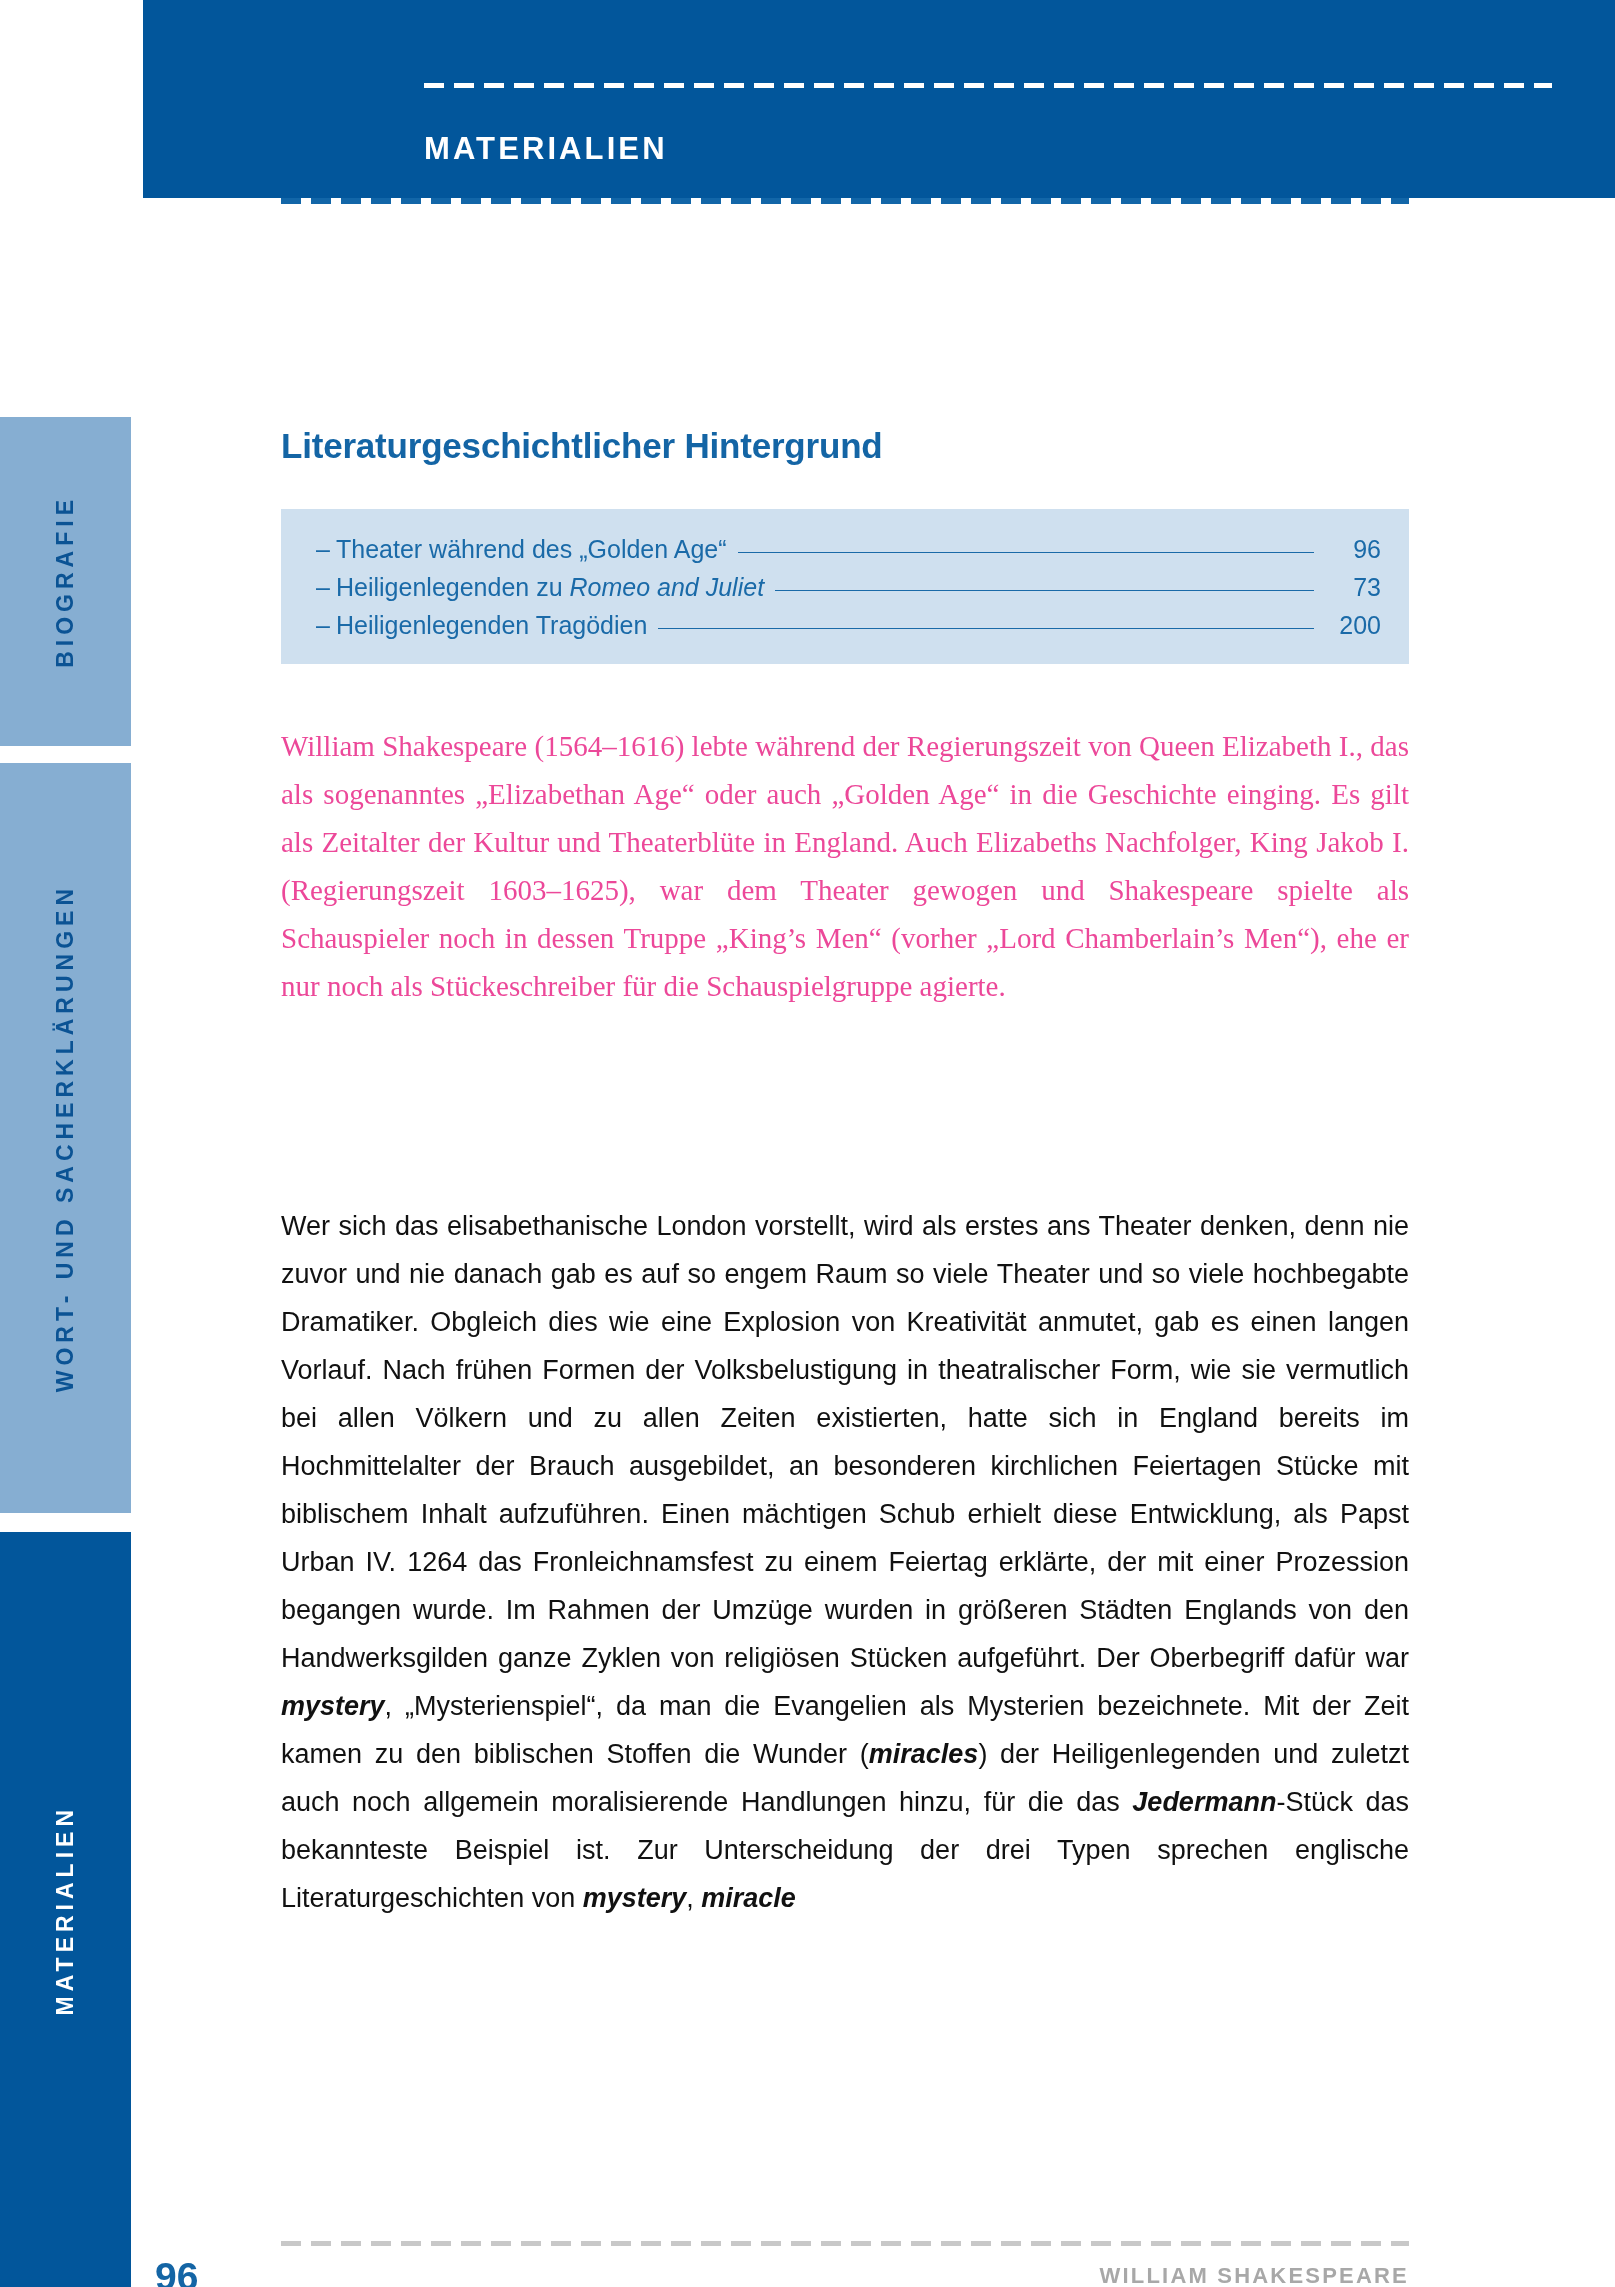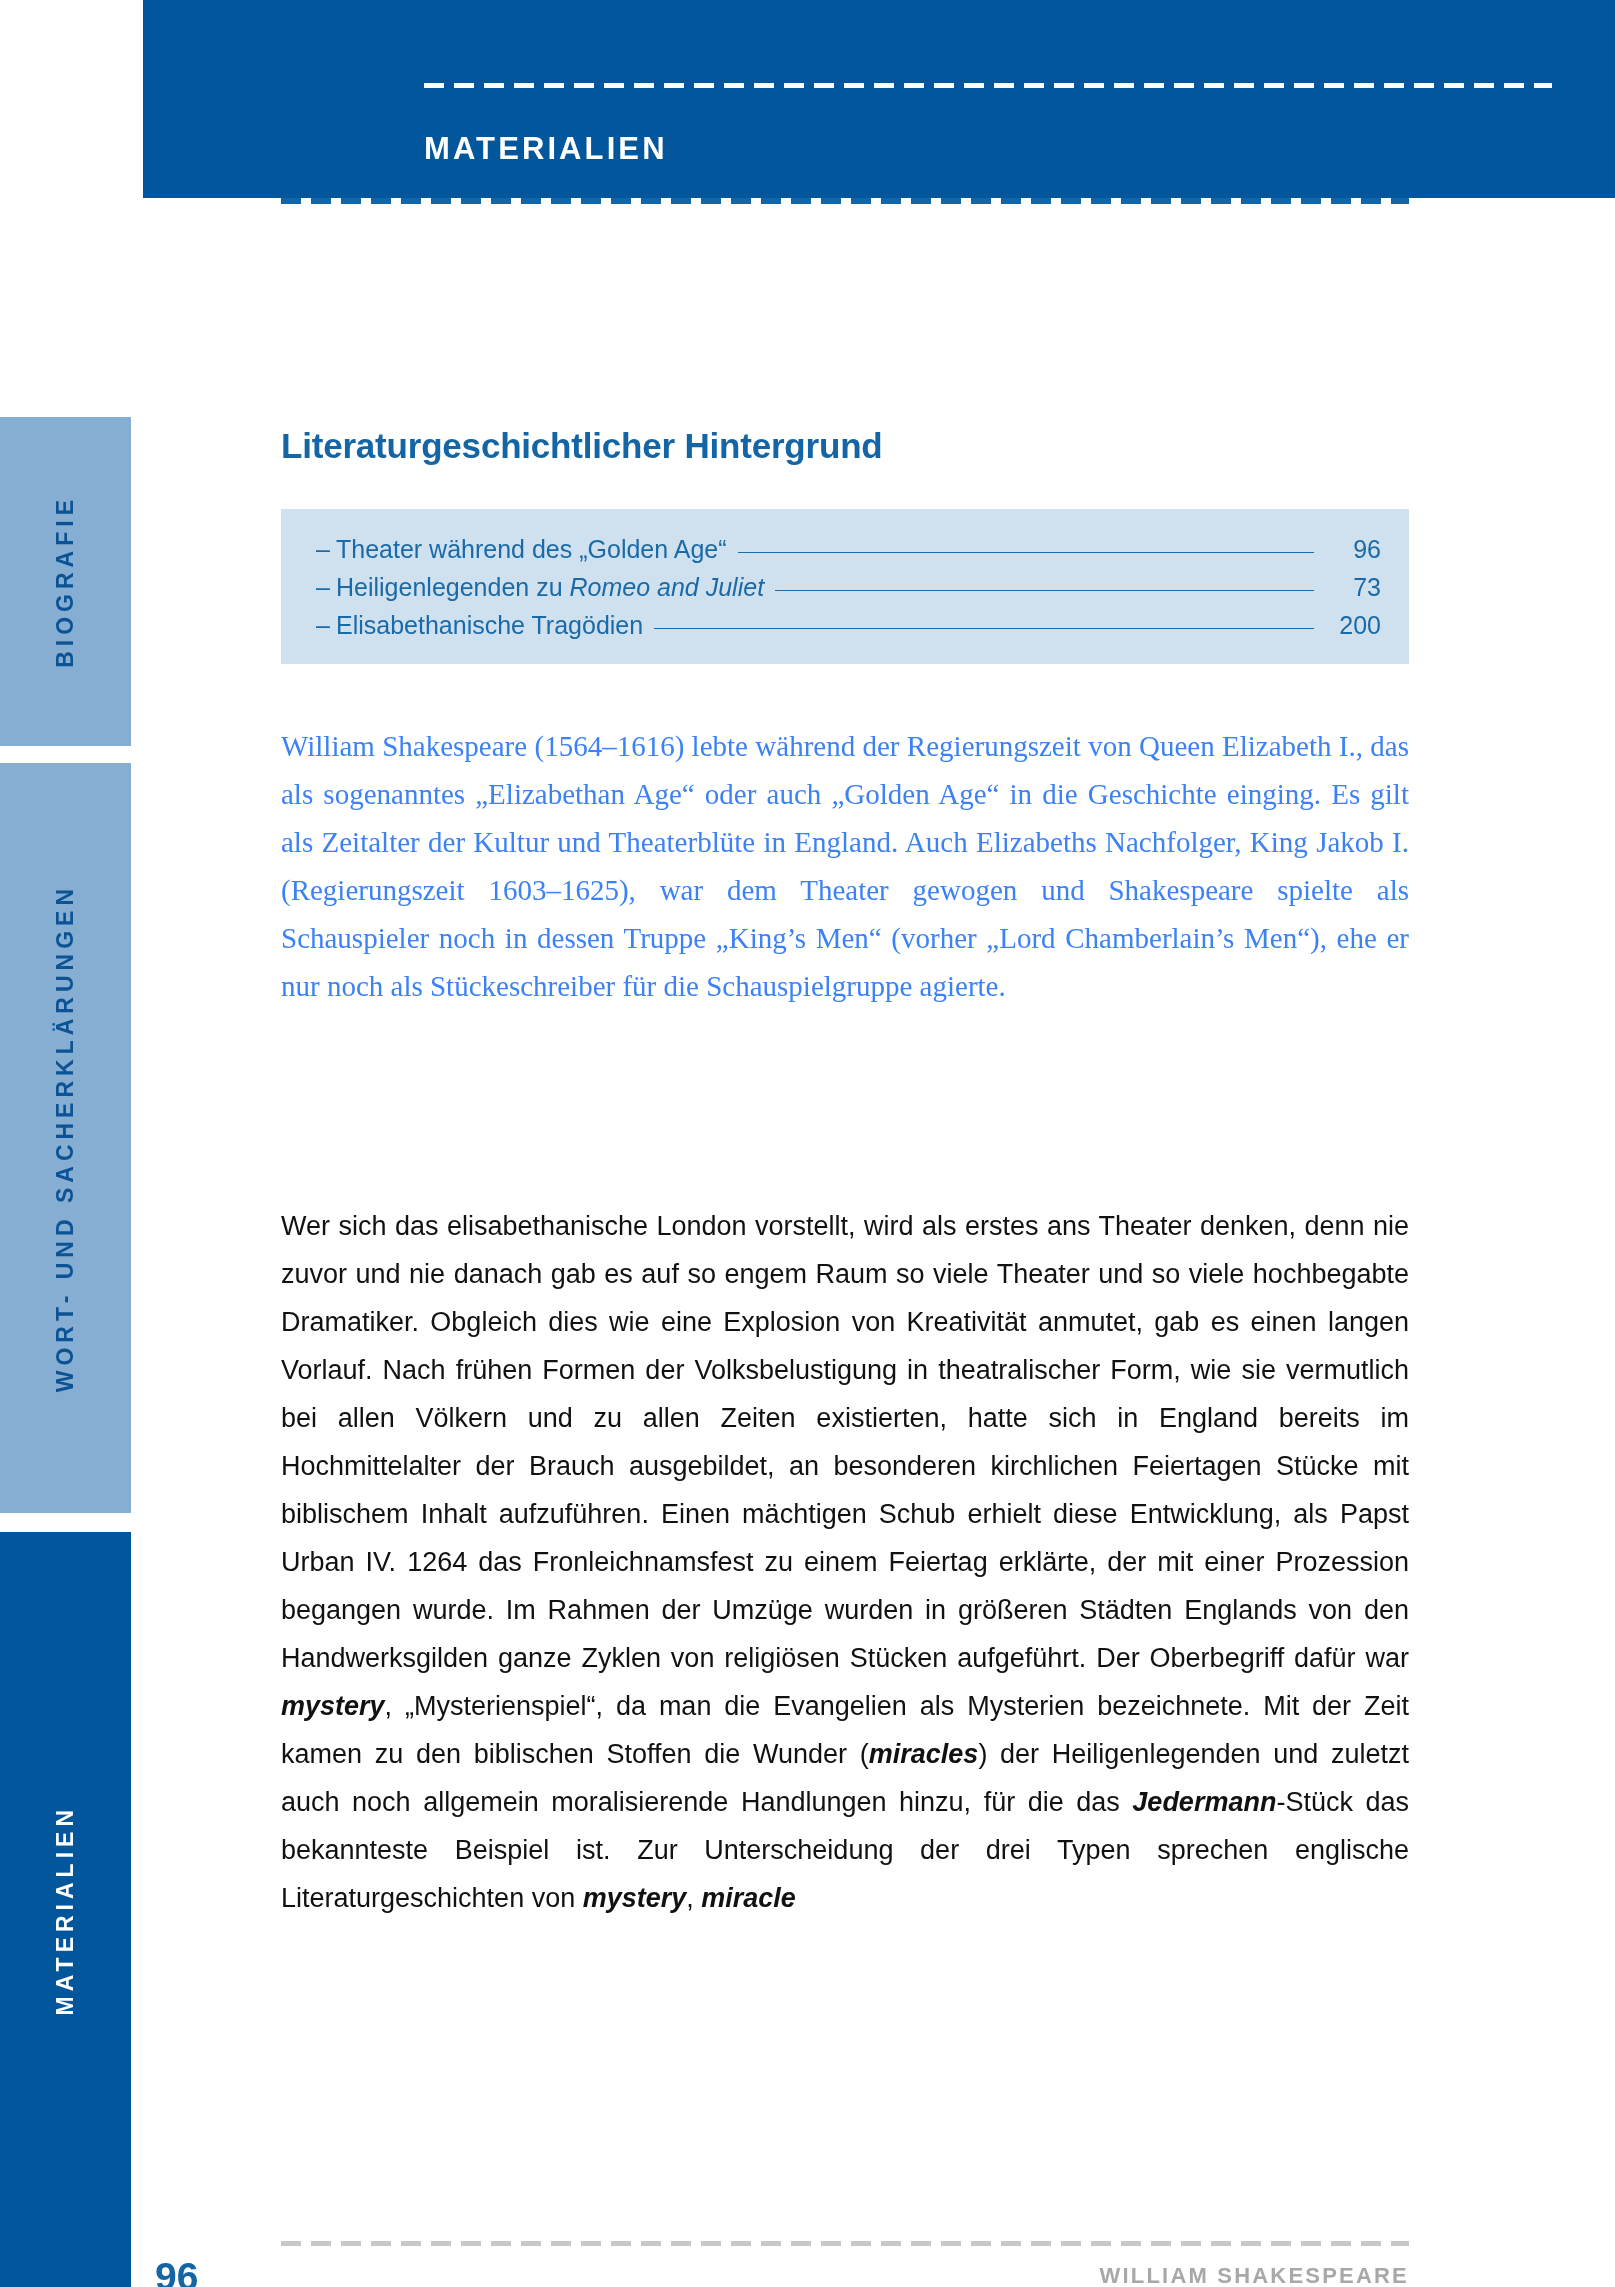--- a/index.html
+++ b/index.html
@@ -177,21 +177,21 @@
   .body-col {
     position: absolute;
     left: 281px;
     width: 1128px;
   }
   .para-serif {
     top: 722px;
     font-family: "Liberation Serif", serif;
     font-size: 29px;
     line-height: 48px;
-    color: #3b82f6;
+    color: #ec4899;
     text-align: justify;
     text-justify: inter-word;
     hyphens: manual;
   }
   .subhead {
     position: absolute;
     left: 281px;
     top: 1159px;
     width: 1128px;
     font-size: 27px;
@@ -282,21 +282,21 @@
 
       <div class="toc-row">
         <span class="toc-dash">–</span>
         <span class="toc-label"><span>Heiligenlegenden zu </span><i>Romeo and Juliet</i><span></span></span>
         <span class="toc-leader"></span>
         <span class="toc-page">73</span>
       </div>
 
       <div class="toc-row">
         <span class="toc-dash">–</span>
-        <span class="toc-label"><span>Elisabethanische Tragödien</span><i></i><span></span></span>
+        <span class="toc-label"><span>Heiligenlegenden Tragödien</span><i></i><span></span></span>
         <span class="toc-leader"></span>
         <span class="toc-page">200</span>
       </div>
 
     </div>
   </div>
 
   <div class="body-col para-serif">William Shakespeare (1564–1616) lebte während der Regierungszeit von Queen Elizabeth I., das als sogenanntes „Elizabethan Age“ oder auch „Golden Age“ in die Geschichte einging. Es gilt als Zeitalter der Kultur und Theaterblüte in England. Auch Elizabeths Nachfolger, King Jakob I. (Regierungszeit 1603–1625), war dem Theater gewogen und Shakespeare spielte als Schauspieler noch in dessen Truppe „King’s Men“ (vorher „Lord Chamberlain’s Men“), ehe er nur noch als Stückeschreiber für die Schauspielgruppe agierte.</div>
 
 

